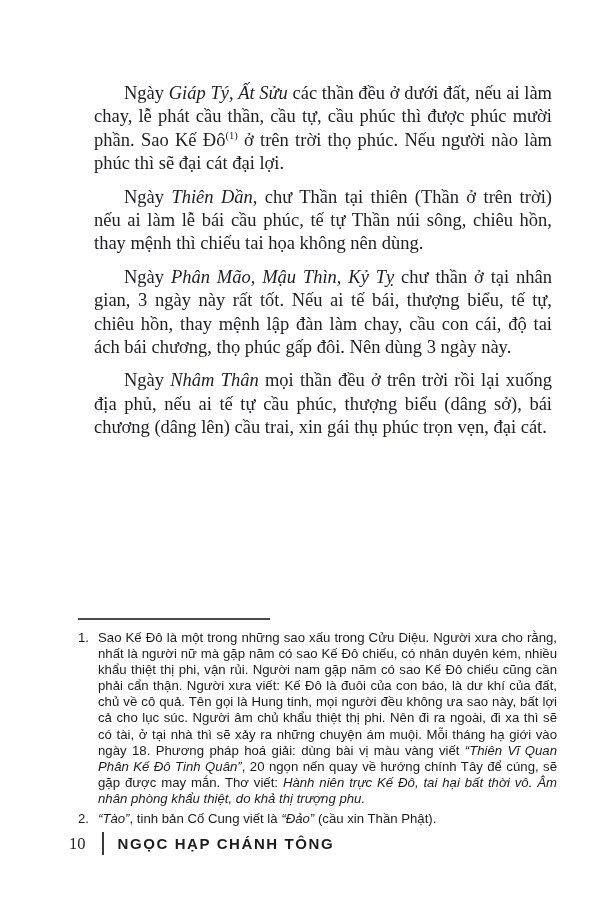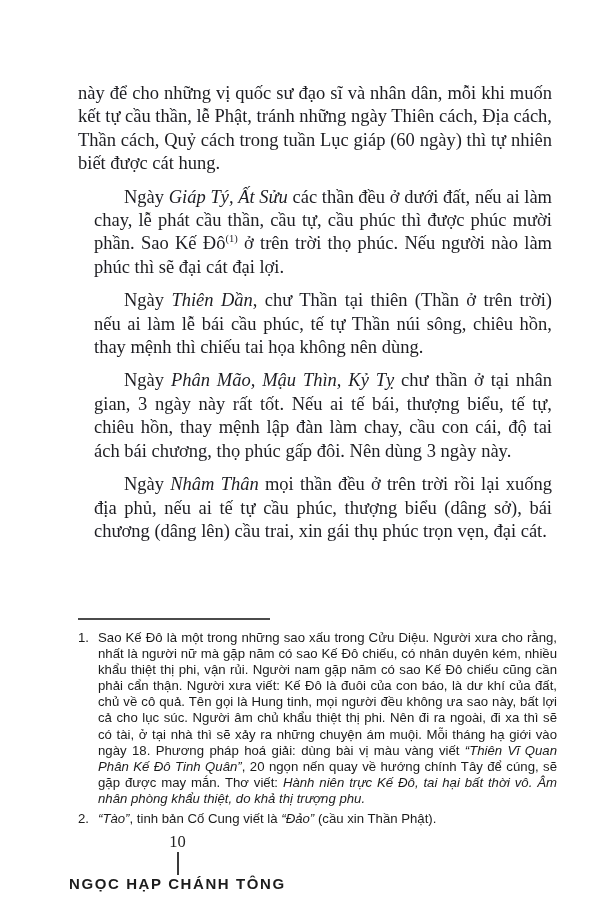--- a/index.html
+++ b/index.html
@@ -68,21 +68,20 @@
     position: absolute;
     left: 0;
     top: 0;
   }
   .footer {
     position: absolute;
     left: 69px;
     top: 832px;
     display: flex;
     align-items: center;
-    flex-direction: column;
   }
   .pg-num {
     font-family: "Liberation Serif", "DejaVu Serif", serif;
     font-size: 16.5px;
     color: #222222;
   }
   .footer-bar {
     width: 2px;
     height: 23px;
     background: #3a3a3a;
@@ -96,21 +95,20 @@
     color: #1c1c1c;
     transform: scaleY(0.92);
   }
 </style>
 </head>
 <body>
 
 <div class="page">
 
   <div class="body-text">
-      <p class="para"><span>này để cho những vị quốc sư đạo sĩ và nhân dân, mỗi khi muốn kết tự cầu thần, lễ Phật, tránh những ngày Thiên cách, Địa cách, Thần cách, Quỷ cách trong tuần Lục giáp (60 ngày) thì tự nhiên biết được cát hung.</span></p>
       <p class="para indent"><span>Ngày </span><i>Giáp Tý, Ất Sửu</i><span> các thần đều ở dưới đất, nếu ai làm chay, lễ phát cầu thần, cầu tự, cầu phúc thì được phúc mười phần. Sao Kế Đô</span><sup>(1)</sup><span> ở trên trời thọ phúc. Nếu người nào làm phúc thì sẽ đại cát đại lợi.</span></p>
       <p class="para indent"><span>Ngày </span><i>Thiên Dần</i><span>, chư Thần tại thiên (Thần ở trên trời) nếu ai làm lễ bái cầu phúc, tế tự Thần núi sông, chiêu hồn, thay mệnh thì chiếu tai họa không nên dùng.</span></p>
       <p class="para indent"><span>Ngày </span><i>Phân Mão, Mậu Thìn, Kỷ Tỵ</i><span> chư thần ở tại nhân gian, 3 ngày này rất tốt. Nếu ai tế bái, thượng biểu, tế tự, chiêu hồn, thay mệnh lập đàn làm chay, cầu con cái, độ tai ách bái chương, thọ phúc gấp đôi. Nên dùng 3 ngày này.</span></p>
       <p class="para indent"><span>Ngày </span><i>Nhâm Thân</i><span> mọi thần đều ở trên trời rồi lại xuống địa phủ, nếu ai tế tự cầu phúc, thượng biểu (dâng sở), bái chương (dâng lên) cầu trai, xin gái thụ phúc trọn vẹn, đại cát.</span></p>
     </div>
 
   <div class="fn-section">
     <div class="fn-sep"></div>
     <div class="fn-list">
         <div class="fn-item"><span class="fn-num">1.</span><span>Sao Kế Đô là một trong những sao xấu trong Cửu Diệu. Người xưa cho rằng, nhất là người nữ mà gặp năm có sao Kế Đô chiếu, có nhân duyên kém, nhiều khẩu thiệt thị phi, vận rủi. Người nam gặp năm có sao Kế Đô chiếu cũng cần phải cẩn thận. Người xưa viết: Kế Đô là đuôi của con báo, là dư khí của đất, chủ về cô quả. Tên gọi là Hung tinh, mọi người đều không ưa sao này, bất lợi cả cho lục súc. Người âm chủ khẩu thiệt thị phi. Nên đi ra ngoài, đi xa thì sẽ có tài, ở tại nhà thì sẽ xảy ra những chuyện ám muội. Mỗi tháng hạ giới vào ngày 18. Phương pháp hoá giải: dùng bài vị màu vàng viết </span><i>“Thiên Vĩ Quan Phân Kế Đô Tinh Quân”</i><span>, 20 ngọn nến quay về hướng chính Tây để cúng, sẽ gặp được may mắn. Thơ viết: </span><i>Hành niên trực Kế Đô, tai hại bất thời vô. Âm nhân phòng khẩu thiệt, do khả thị trượng phu.</i></div>

